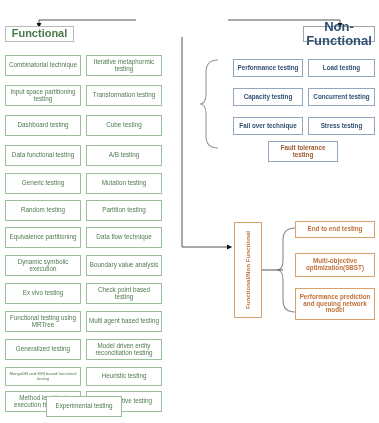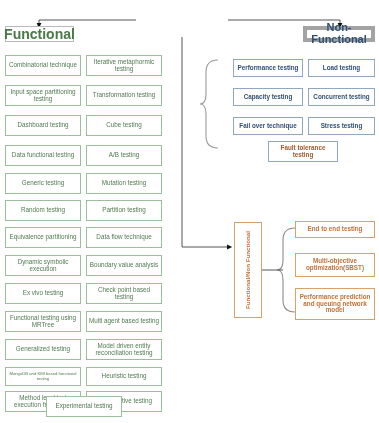--- a/index.html
+++ b/index.html
@@ -12,22 +12,22 @@
     position:absolute;box-sizing:border-box;border:1px solid #999;background:#fff;
     display:flex;align-items:center;justify-content:center;text-align:center;
     line-height:1.05;padding:1px;
   }
   
   .root{
     border:1px solid #e8c84a;color:#c9a227;font-weight:bold;font-size:9.5px;
     background:#fffdf2;
   }
   
-  .cat-func{border:1px solid #b9b9b9;color:#4a7a4a;font-weight:bold;font-size:14px;}
-  .cat-nonfunc{border:4px solid #a3a3a3;color:#2f4f73;font-weight:bold;font-size:11px;}
+  .cat-func{border:1px solid #b9b9b9;color:#4a7a4a;font-weight:bold;font-size:11px;}
+  .cat-nonfunc{border:1px solid #a3a3a3;color:#2f4f73;font-weight:bold;font-size:13px;}
   
   .leaf-green{border:1px solid #9bbf9b;color:#4f7a4f;font-size:6.3px;}
   .leaf-green.tiny{font-size:4.2px;}
   
   .leaf-blue{border:1px solid #8fa8bf;color:#2f4f73;font-size:6.3px;font-weight:bold;}
   .leaf-blue.brown{color:#9c5a2a;}
   
   .leaf-orange{border:1px solid #d9a06a;color:#c0703a;font-size:6.3px;font-weight:bold;}
   
   .vlabel{

